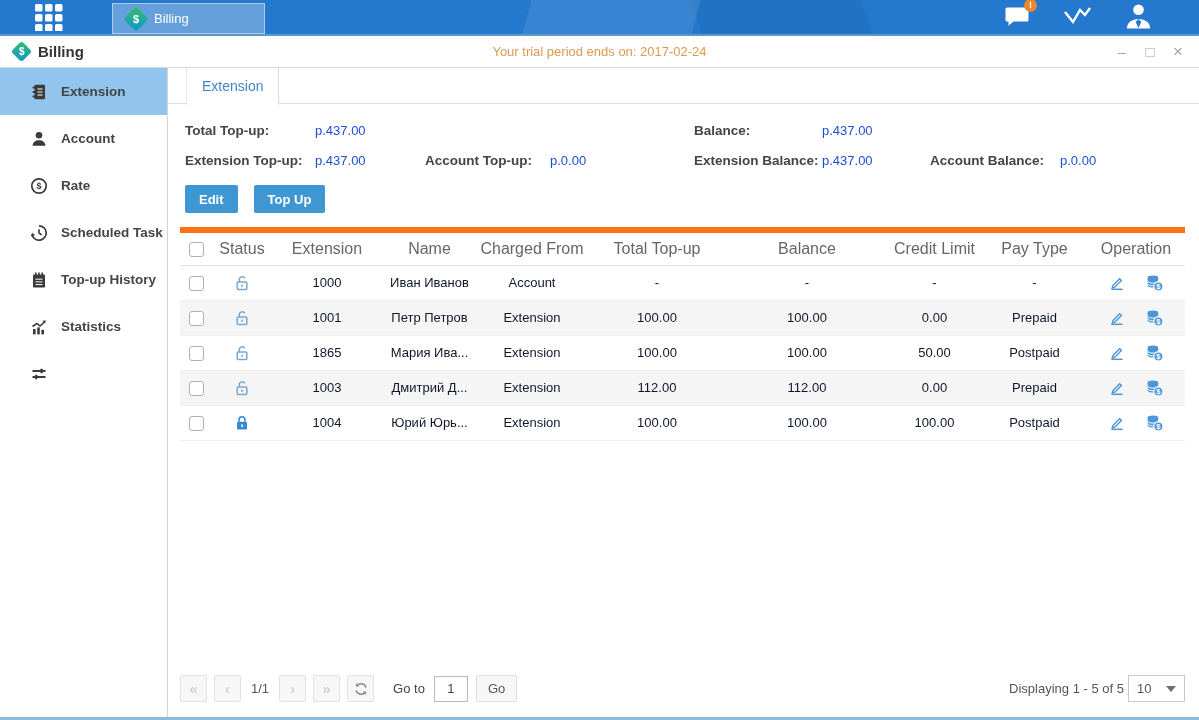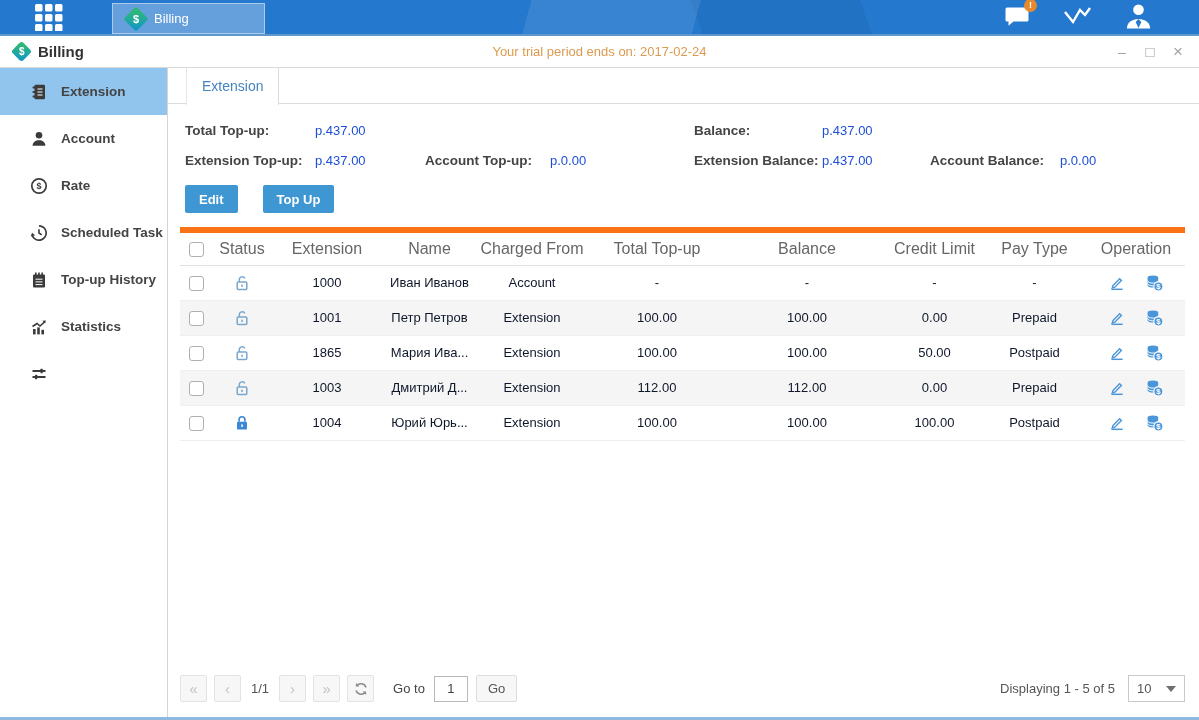--- a/index.html
+++ b/index.html
@@ -57,21 +57,21 @@
   .tab { height:37px; margin-bottom:-1px; padding:0 15px; line-height:36px; font-size:14px;
     color:#4584c2; background:#fff; border-left:1px solid #e6e6e6; border-right:1px solid #dcdcdc; cursor:pointer; }
 
   
   .summary { display:grid; grid-template-columns:130px 110px 125px 144px 128px 108px 130px 1fr;
     padding:17px 0 0 17px; row-gap:11px; }
   .s-label { font-size:13.5px; font-weight:bold; color:#444; line-height:19px; }
   .s-value { font-size:13px; color:#1d4ed8; line-height:19px; }
 
   
-  .actions { padding:15px 0 0 17px; display:flex; gap:25px; }
+  .actions { padding:15px 0 0 17px; display:flex; gap:16px; }
   .btn { background:#3e96d3; color:#fff; font-size:13px; font-weight:bold; border:none;
     padding:0 14px; height:28px; border-radius:2px; cursor:pointer; font-family:inherit; }
 
   
   .tablewrap { margin:14px 14px 0 12px; }
   table { width:100%; border-collapse:collapse; table-layout:fixed; }
   th { height:35px; font-size:16px; font-weight:normal; color:#666; text-align:center;
     border-top:6px solid #f97316; border-bottom:1px solid #e2e2e2; background:#fff; }
   td { height:35px; font-size:13px; color:#0f172a; text-align:center; border-bottom:1px solid #efefef;
     overflow:hidden; white-space:nowrap; }
@@ -85,21 +85,21 @@
   .pager { margin-top:auto; display:flex; align-items:center; padding:0 14px 15px 12px; }
   .pg-btn { width:27px; height:27px; background:#f7f7f7; border:1px solid #e3e3e3; border-radius:2px;
     color:#c3c3c3; font-size:15px; text-align:center; line-height:25px; cursor:pointer; margin-right:7px;
     display:inline-flex; align-items:center; justify-content:center; }
   .pg-ind { font-size:13px; color:#555; margin:0 10px 0 3px; }
   .goto-label { font-size:13px; color:#444; margin:0 9px 0 12px; }
   .goto-input { width:34px; height:26px; border:1px solid #b9b9b9; text-align:center; font-size:13px;
     color:#444; font-family:inherit; margin-right:8px; }
   .go-btn { height:27px; padding:0 11px; background:#f7f7f7; border:1px solid #ddd; border-radius:2px;
     color:#555; font-size:13px; cursor:pointer; font-family:inherit; }
-  .pager-right { margin-left:auto; display:flex; align-items:center; gap:13px; }
+  .pager-right { margin-left:auto; display:flex; align-items:center; gap:4px; }
   .displaying { font-size:13px; color:#555; }
   .size-select { width:57px; height:27px; border:1px solid #c9c9c9; background:#fff; display:flex;
     align-items:center; justify-content:space-between; padding:0 8px; cursor:pointer; }
   .size-value { font-size:13px; color:#555; }
   .caret { width:0; height:0; border-left:5px solid transparent; border-right:5px solid transparent;
     border-top:6px solid #707070; }
 
   .bottom-strip { height:3px; flex:0 0 3px; background:#8fbadf; }
 </style>
 </head>

